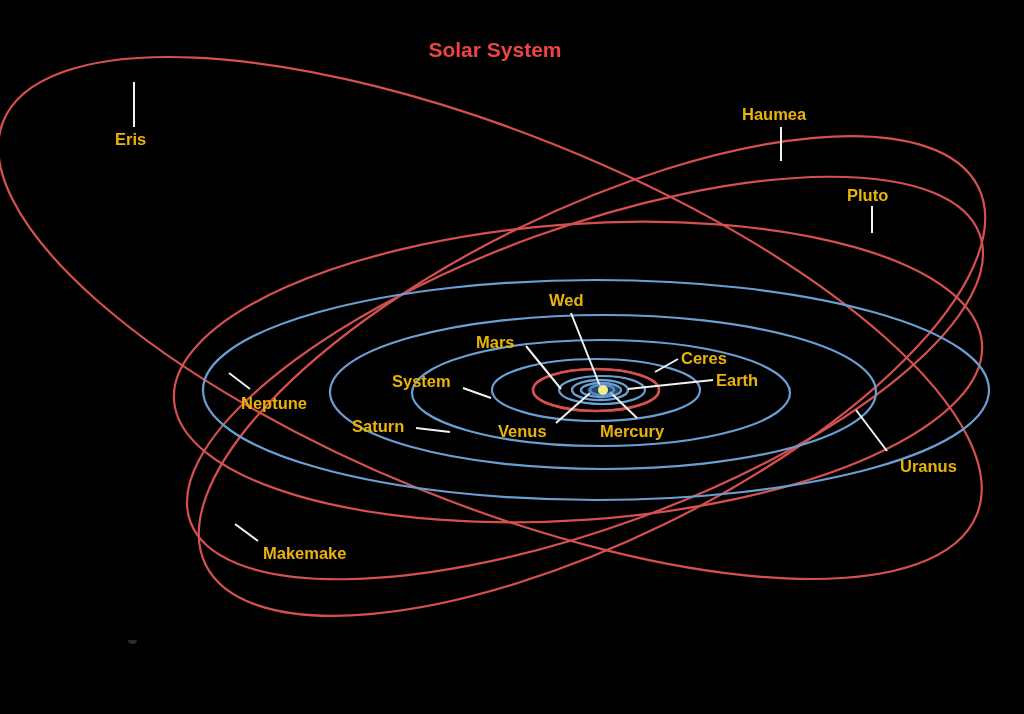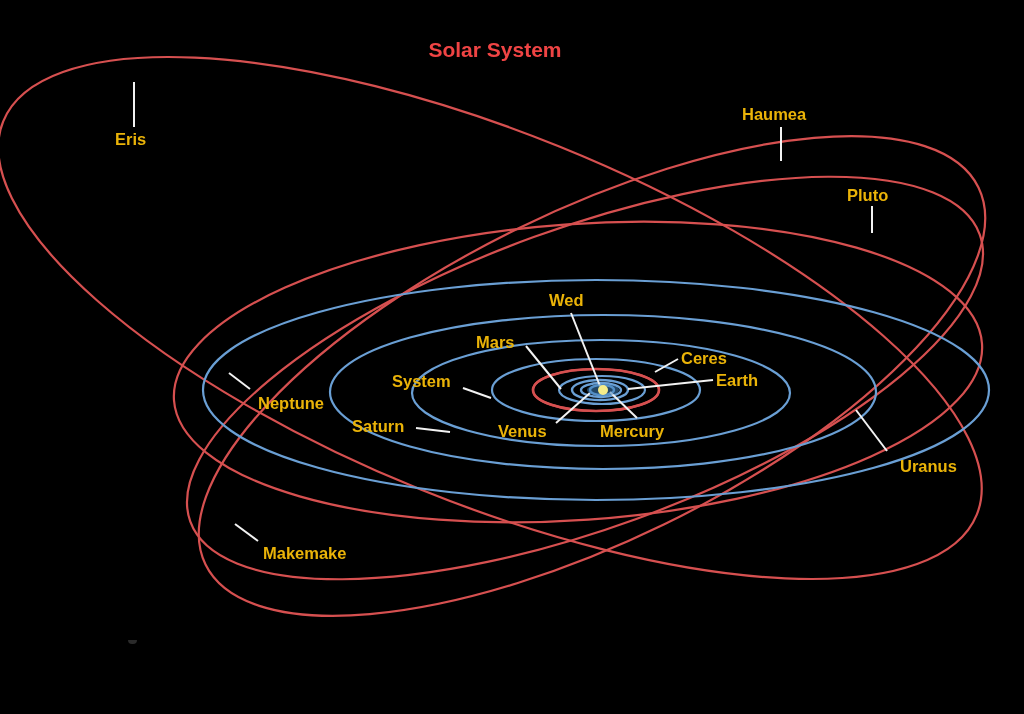--- a/index.html
+++ b/index.html
@@ -97,21 +97,21 @@
 
 <div id="label-layer">
     <div class="label" style="left: 549px; top: 292px;">Wed</div>
     <div class="label" style="left: 476px; top: 334px;">Mars</div>
     <div class="label" style="left: 681px; top: 350px;">Ceres</div>
     <div class="label" style="left: 716px; top: 372px;">Earth</div>
     <div class="label" style="left: 392px; top: 373px;">System</div>
     <div class="label" style="left: 352px; top: 418px;">Saturn</div>
     <div class="label" style="left: 498px; top: 423px;">Venus</div>
     <div class="label" style="left: 600px; top: 423px;">Mercury</div>
-    <div class="label" style="left: 241px; top: 395px; padding-left: 17px;">Neptune</div>
+    <div class="label" style="left: 241px; top: 395px;">Neptune</div>
     <div class="label" style="left: 891px; top: 458px; margin-left: 9px;">Uranus</div>
     <div class="label" style="left: 263px; top: 545px;">Makemake</div>
     <div class="label" style="left: 115px; top: 131px;">Eris</div>
     <div class="label" style="left: 742px; top: 106px;">Haumea</div>
     <div class="label" style="left: 847px; top: 187px;">Pluto</div>
   </div>
 
 <div class="speck"></div>
 
 </body></html>

